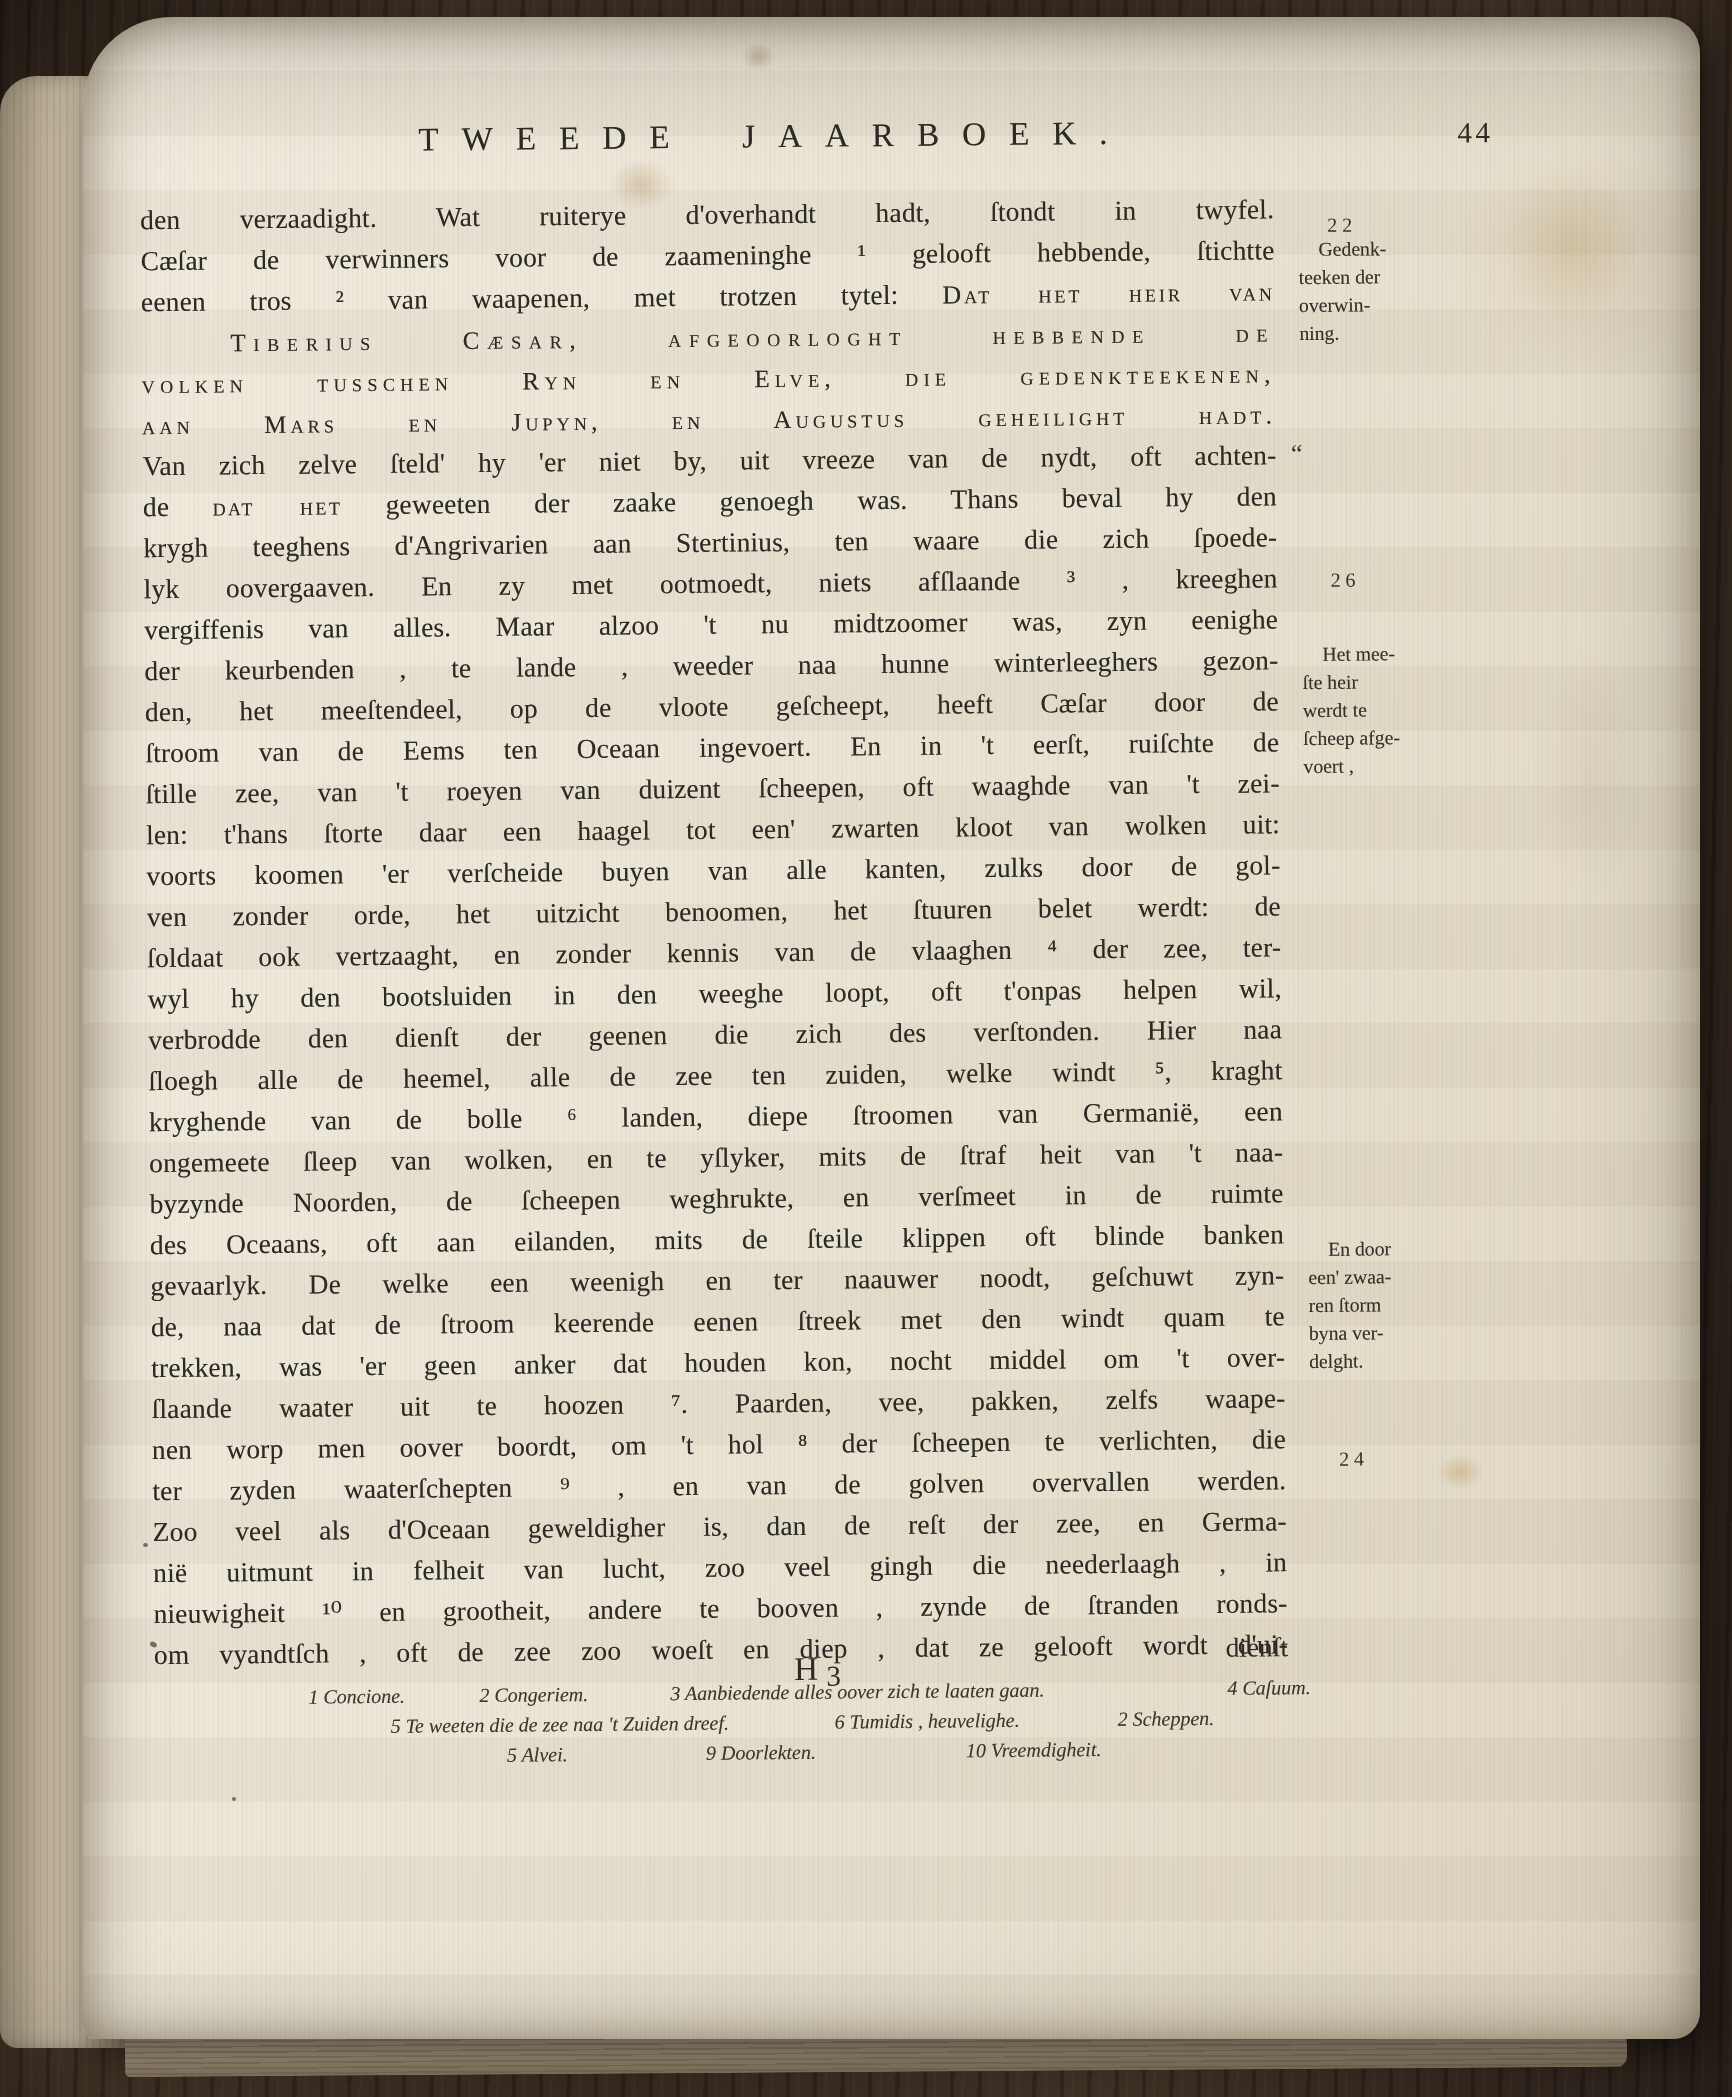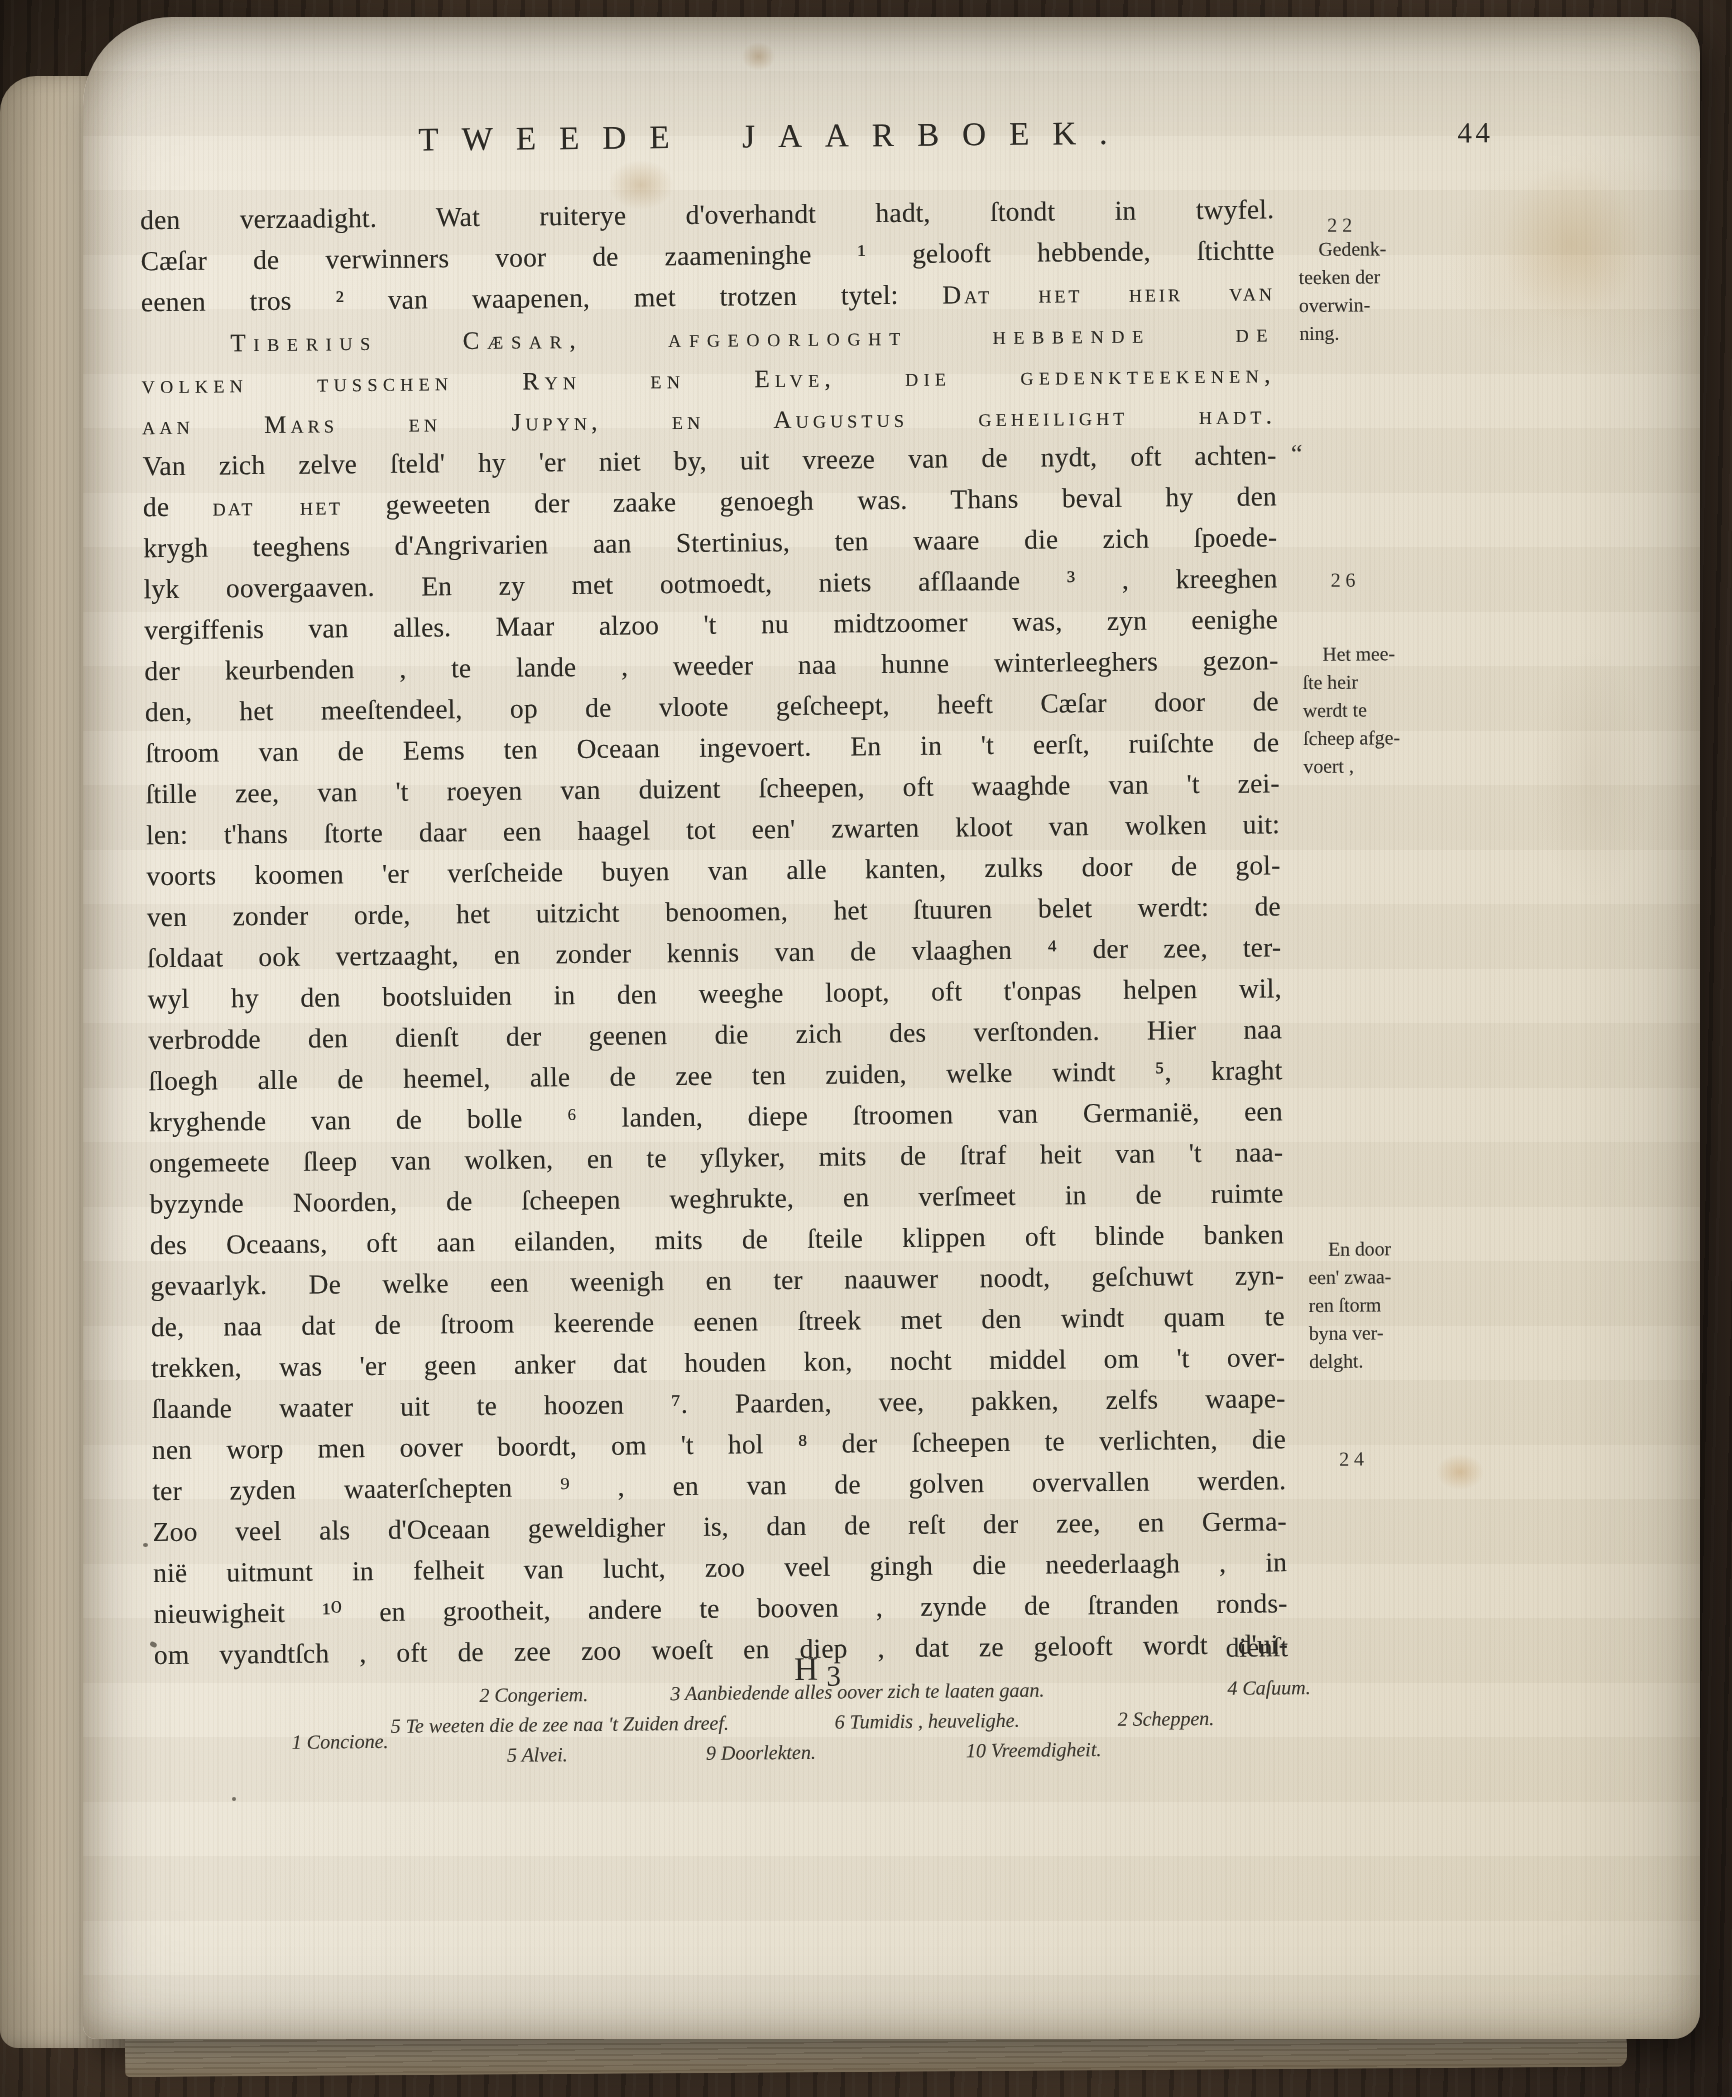--- a/index.html
+++ b/index.html
@@ -95,21 +95,21 @@
 
   .sigline{position:absolute;left:64px;top:1619px;width:1134px;height:48px;}
   .signature{position:absolute;left:640px;top:3.6px;font-size:33px;margin-top:10px;}
   .signature .sgnum{font-size:29px;position:relative;top:6px;left:8.3px;}
   .catchword{position:absolute;right:0;top:0;font-size:27.4px;}
 
   .footnotes{position:absolute;left:64px;top:0;width:1180px;font-style:italic;font-size:20px;color:#3a362e;}
   .fnrow{position:absolute;left:0;width:100%;height:30px;}
   .fn{position:absolute;white-space:nowrap;text-shadow:0 0 0.6px rgba(58,54,46,.35);}
   .r1{top:1663px;} .r2{top:1693px;} .r3{top:1723px;}
-  .f1{left:137px;margin-top:45px;} .f2{left:325px;} .f3{left:516px;} .f4{left:1073px;}
+  .f1{left:154px;} .f2{left:325px;} .f3{left:516px;} .f4{left:1073px;}
   .f5{left:236px;} .f6{left:680px;} .f7{left:963px;}
   .f8{left:352px;} .f9{left:551px;} .f10{left:811px;}
 </style>
 </head>
 <body>
 
 <div class="stack-left"></div>
 <div class="stack-bottom"></div>
 
 <div class="page">

